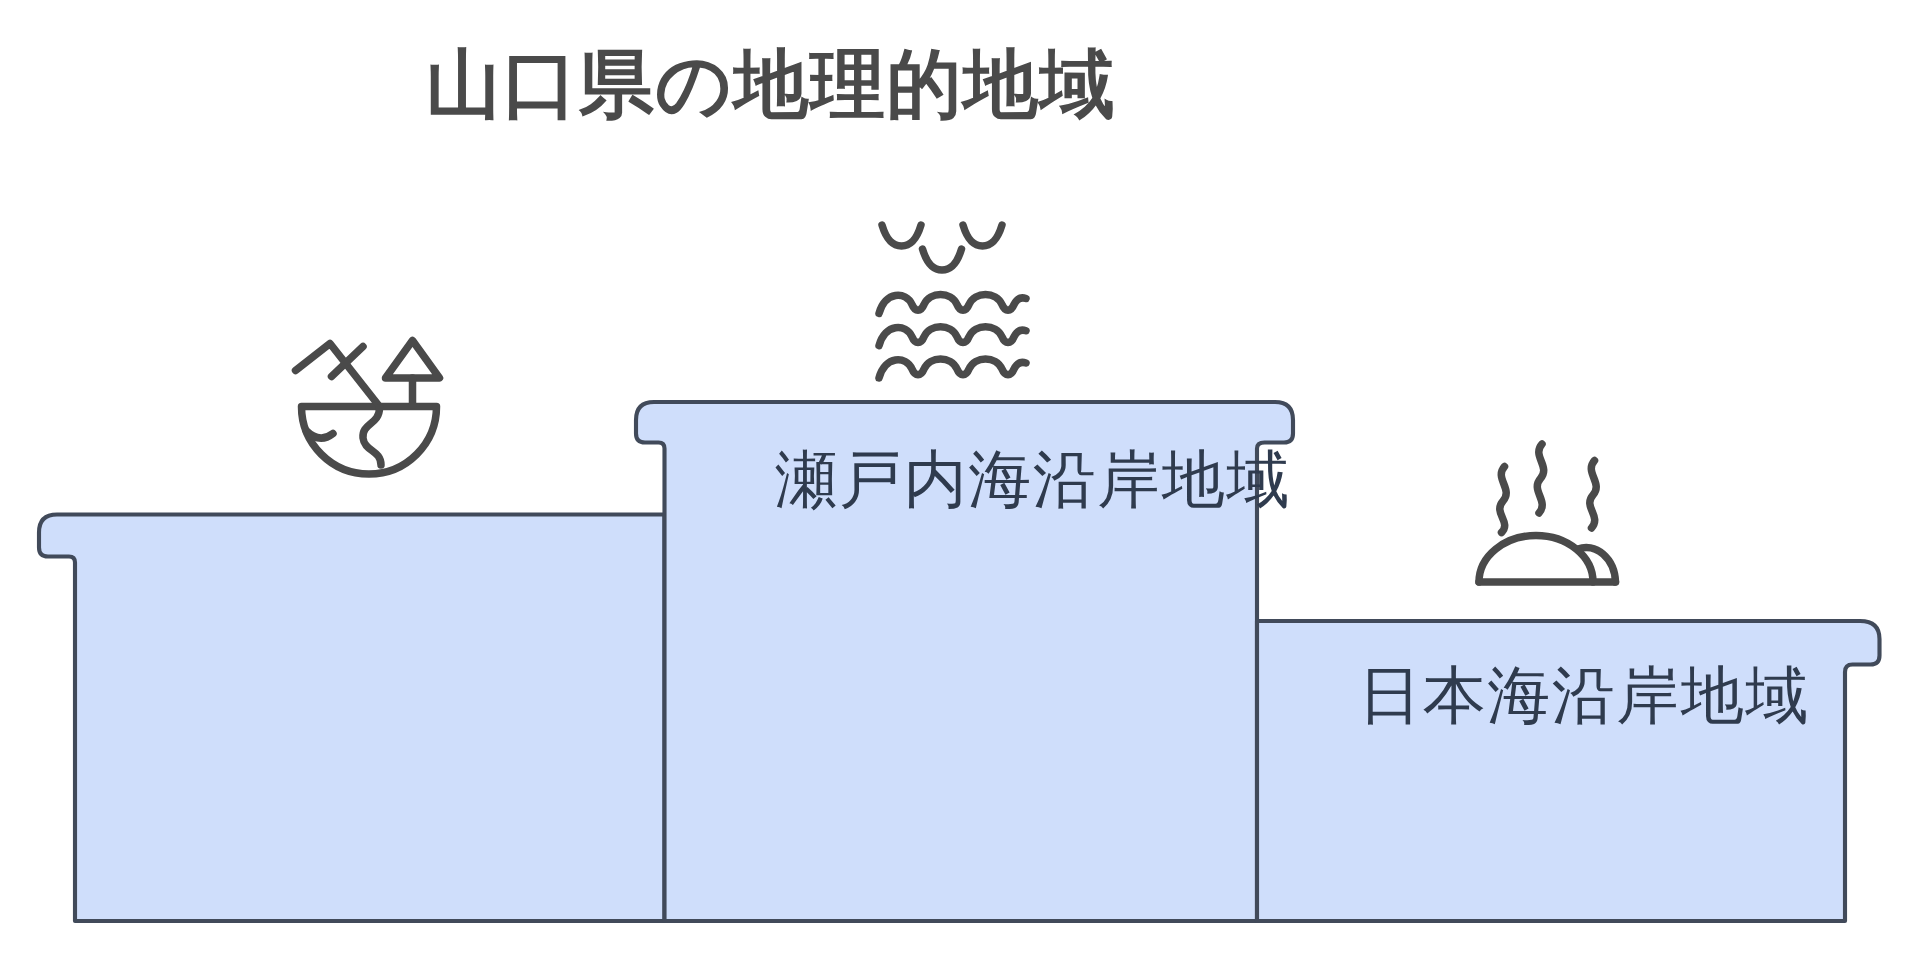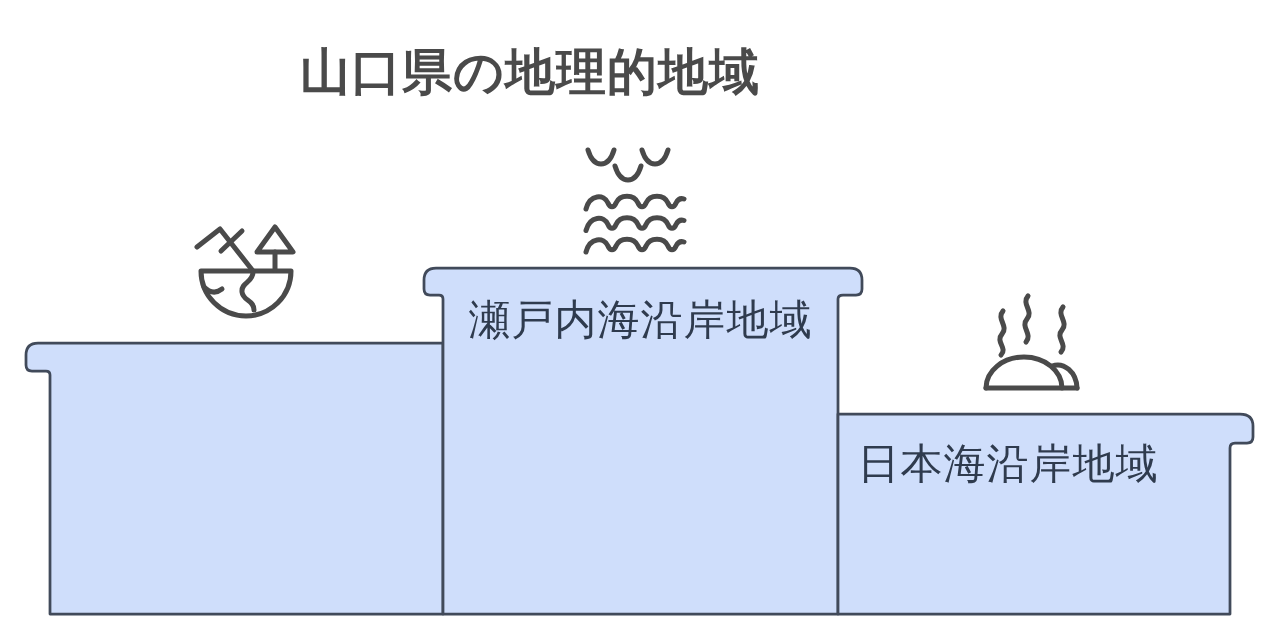--- a/index.html
+++ b/index.html
@@ -19,21 +19,21 @@
     position: absolute;
     top: 28px;
     left: 0;
     width: 1028px;
     text-align: center;
     font-size: 50px;
     line-height: 56px;
     font-weight: 700;
     letter-spacing: 1px;
     color: var(--title-text, #4a4a4a);
-    margin: 16px;
+    margin: 0;
   }
   .diagram-svg {
     position: absolute;
     top: 0;
     left: 0;
     width: 1280px;
     height: 640px;
   }
   .block-shape {
     fill: var(--block-fill, #cfdefb);
@@ -50,20 +50,21 @@
   }
   .region-label {
     position: absolute;
     text-align: center;
     font-size: 42px;
     line-height: 46px;
     font-weight: 400;
     color: var(--label-text, #2f3b4e);
     letter-spacing: 1px;
     white-space: nowrap;
+    padding-left: 48px;
   }
   .region-label.inland { left: 47px;  width: 396px; top: 367px; }
   .region-label.seto   { left: 443px; width: 395px; top: 297px; }
   .region-label.japan  { left: 838px; width: 340px; top: 441px; }
 </style>
 </head>
 <body>
 
 <div class="canvas">
 

